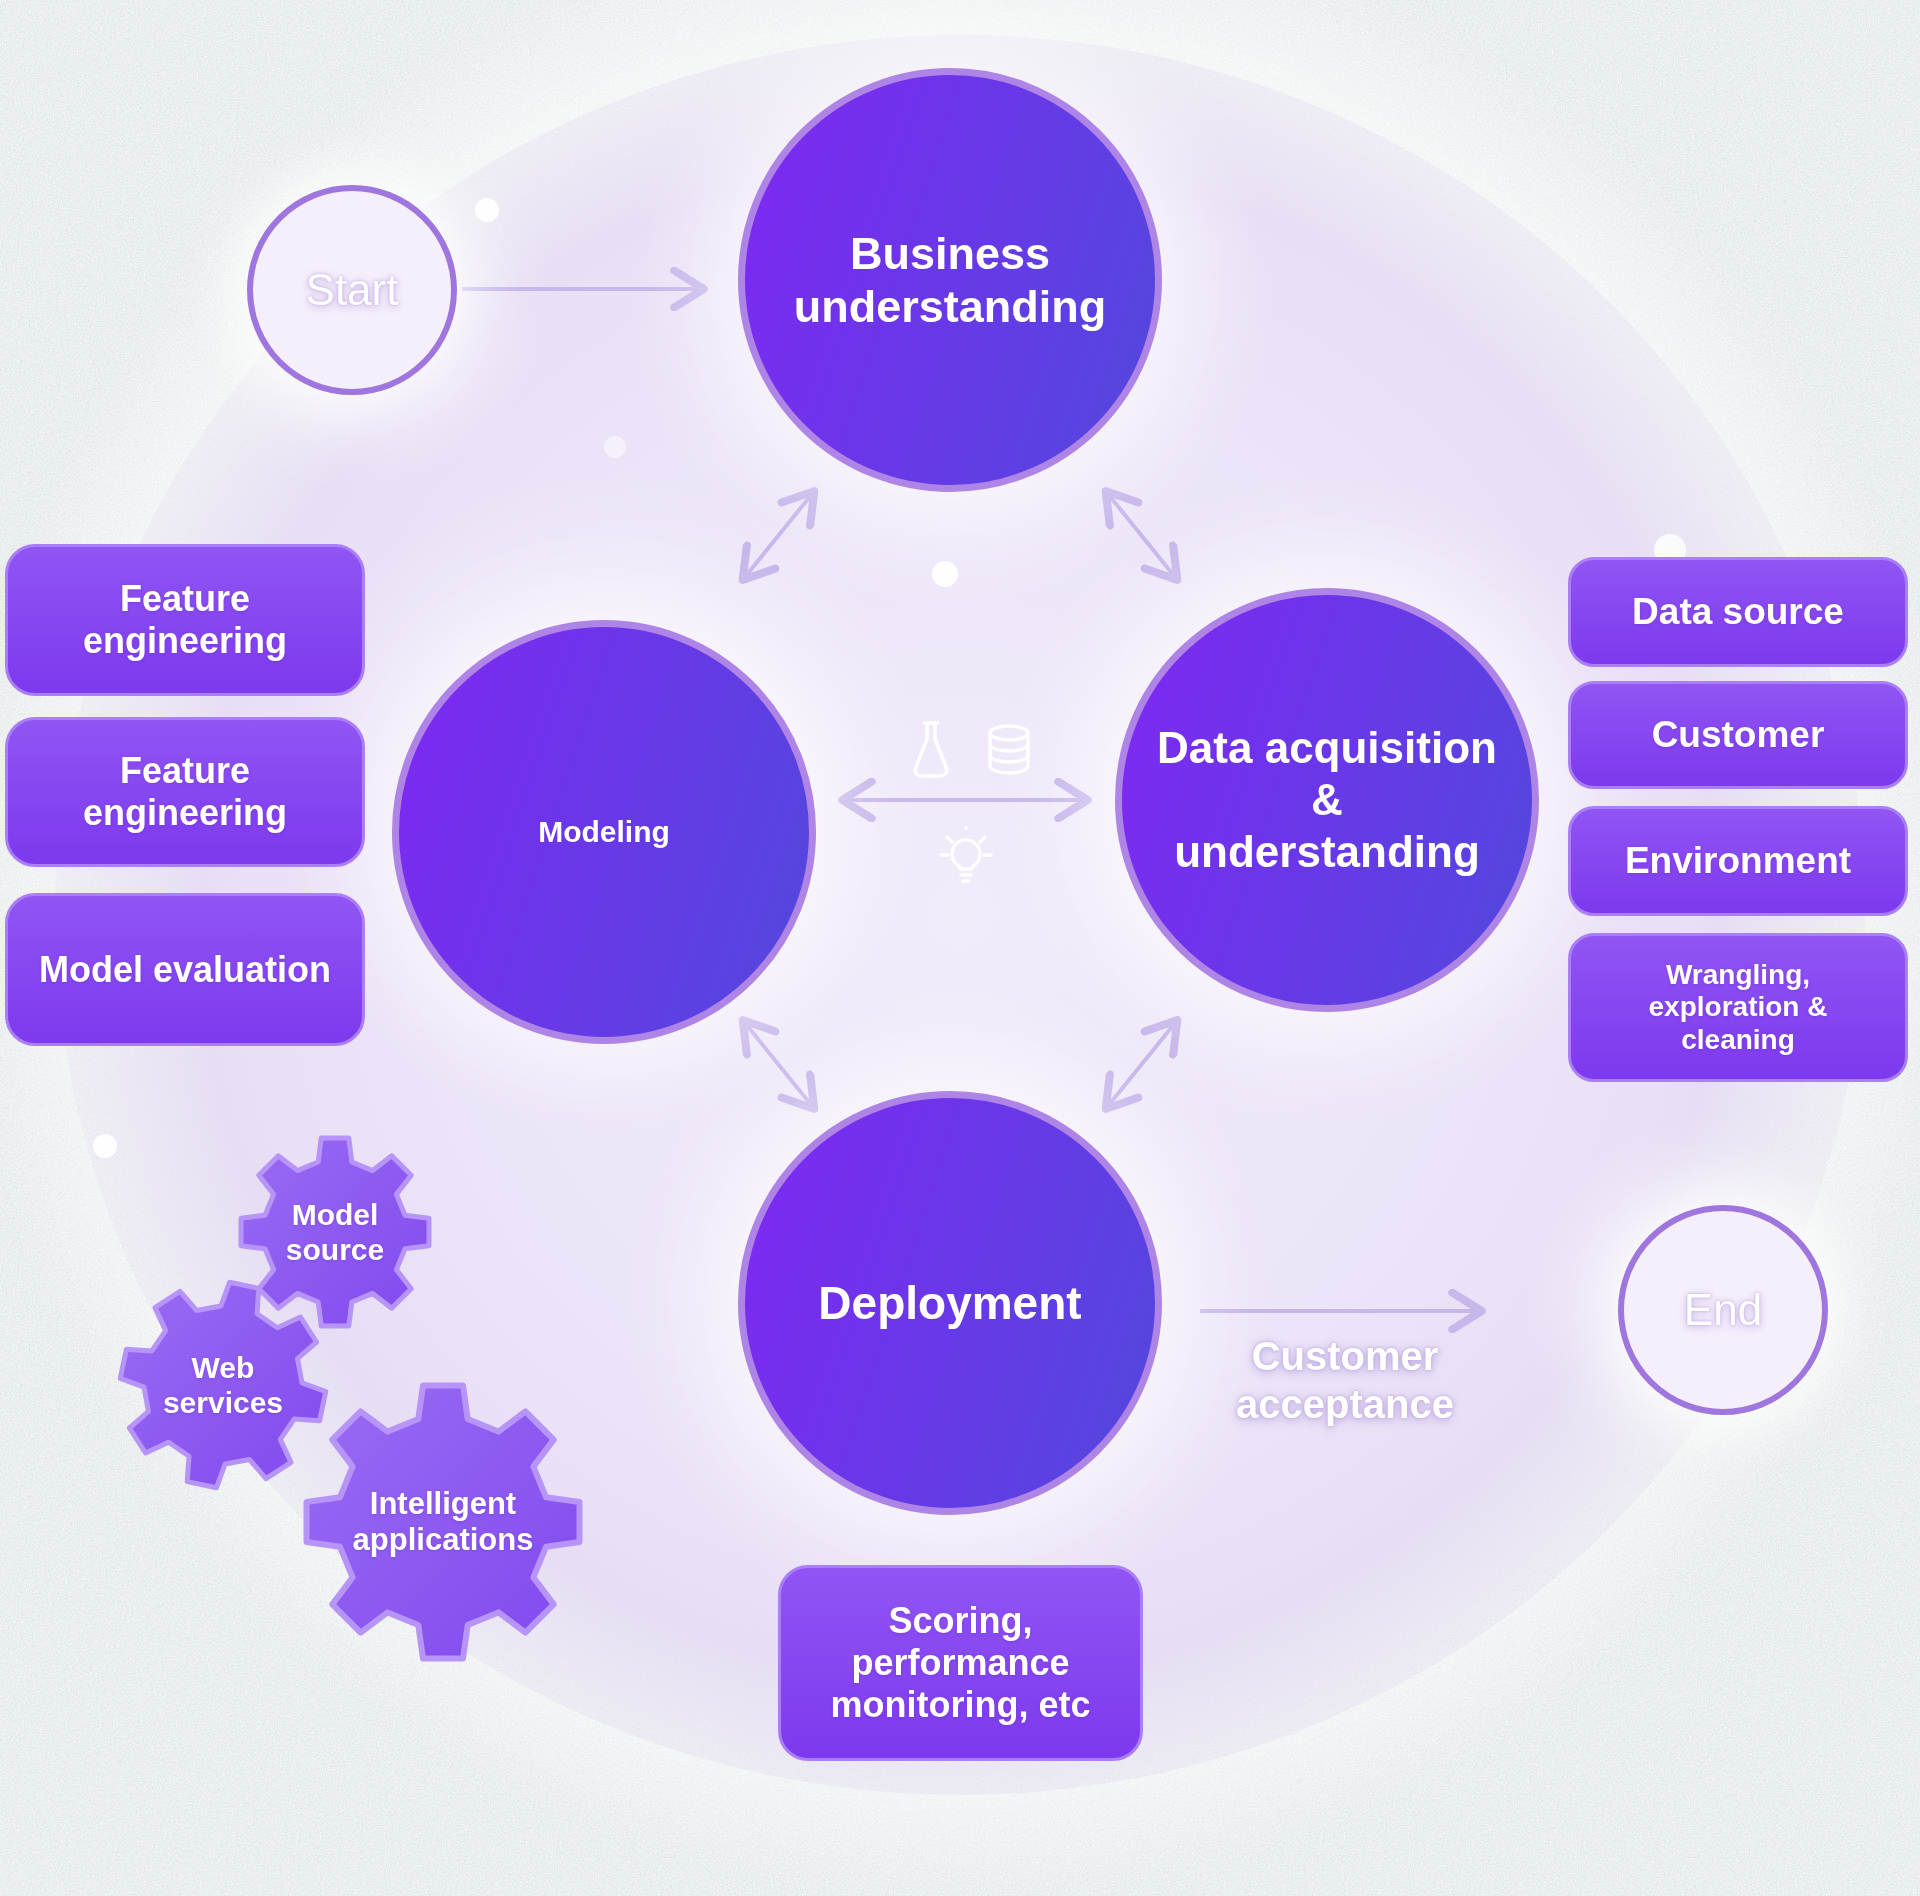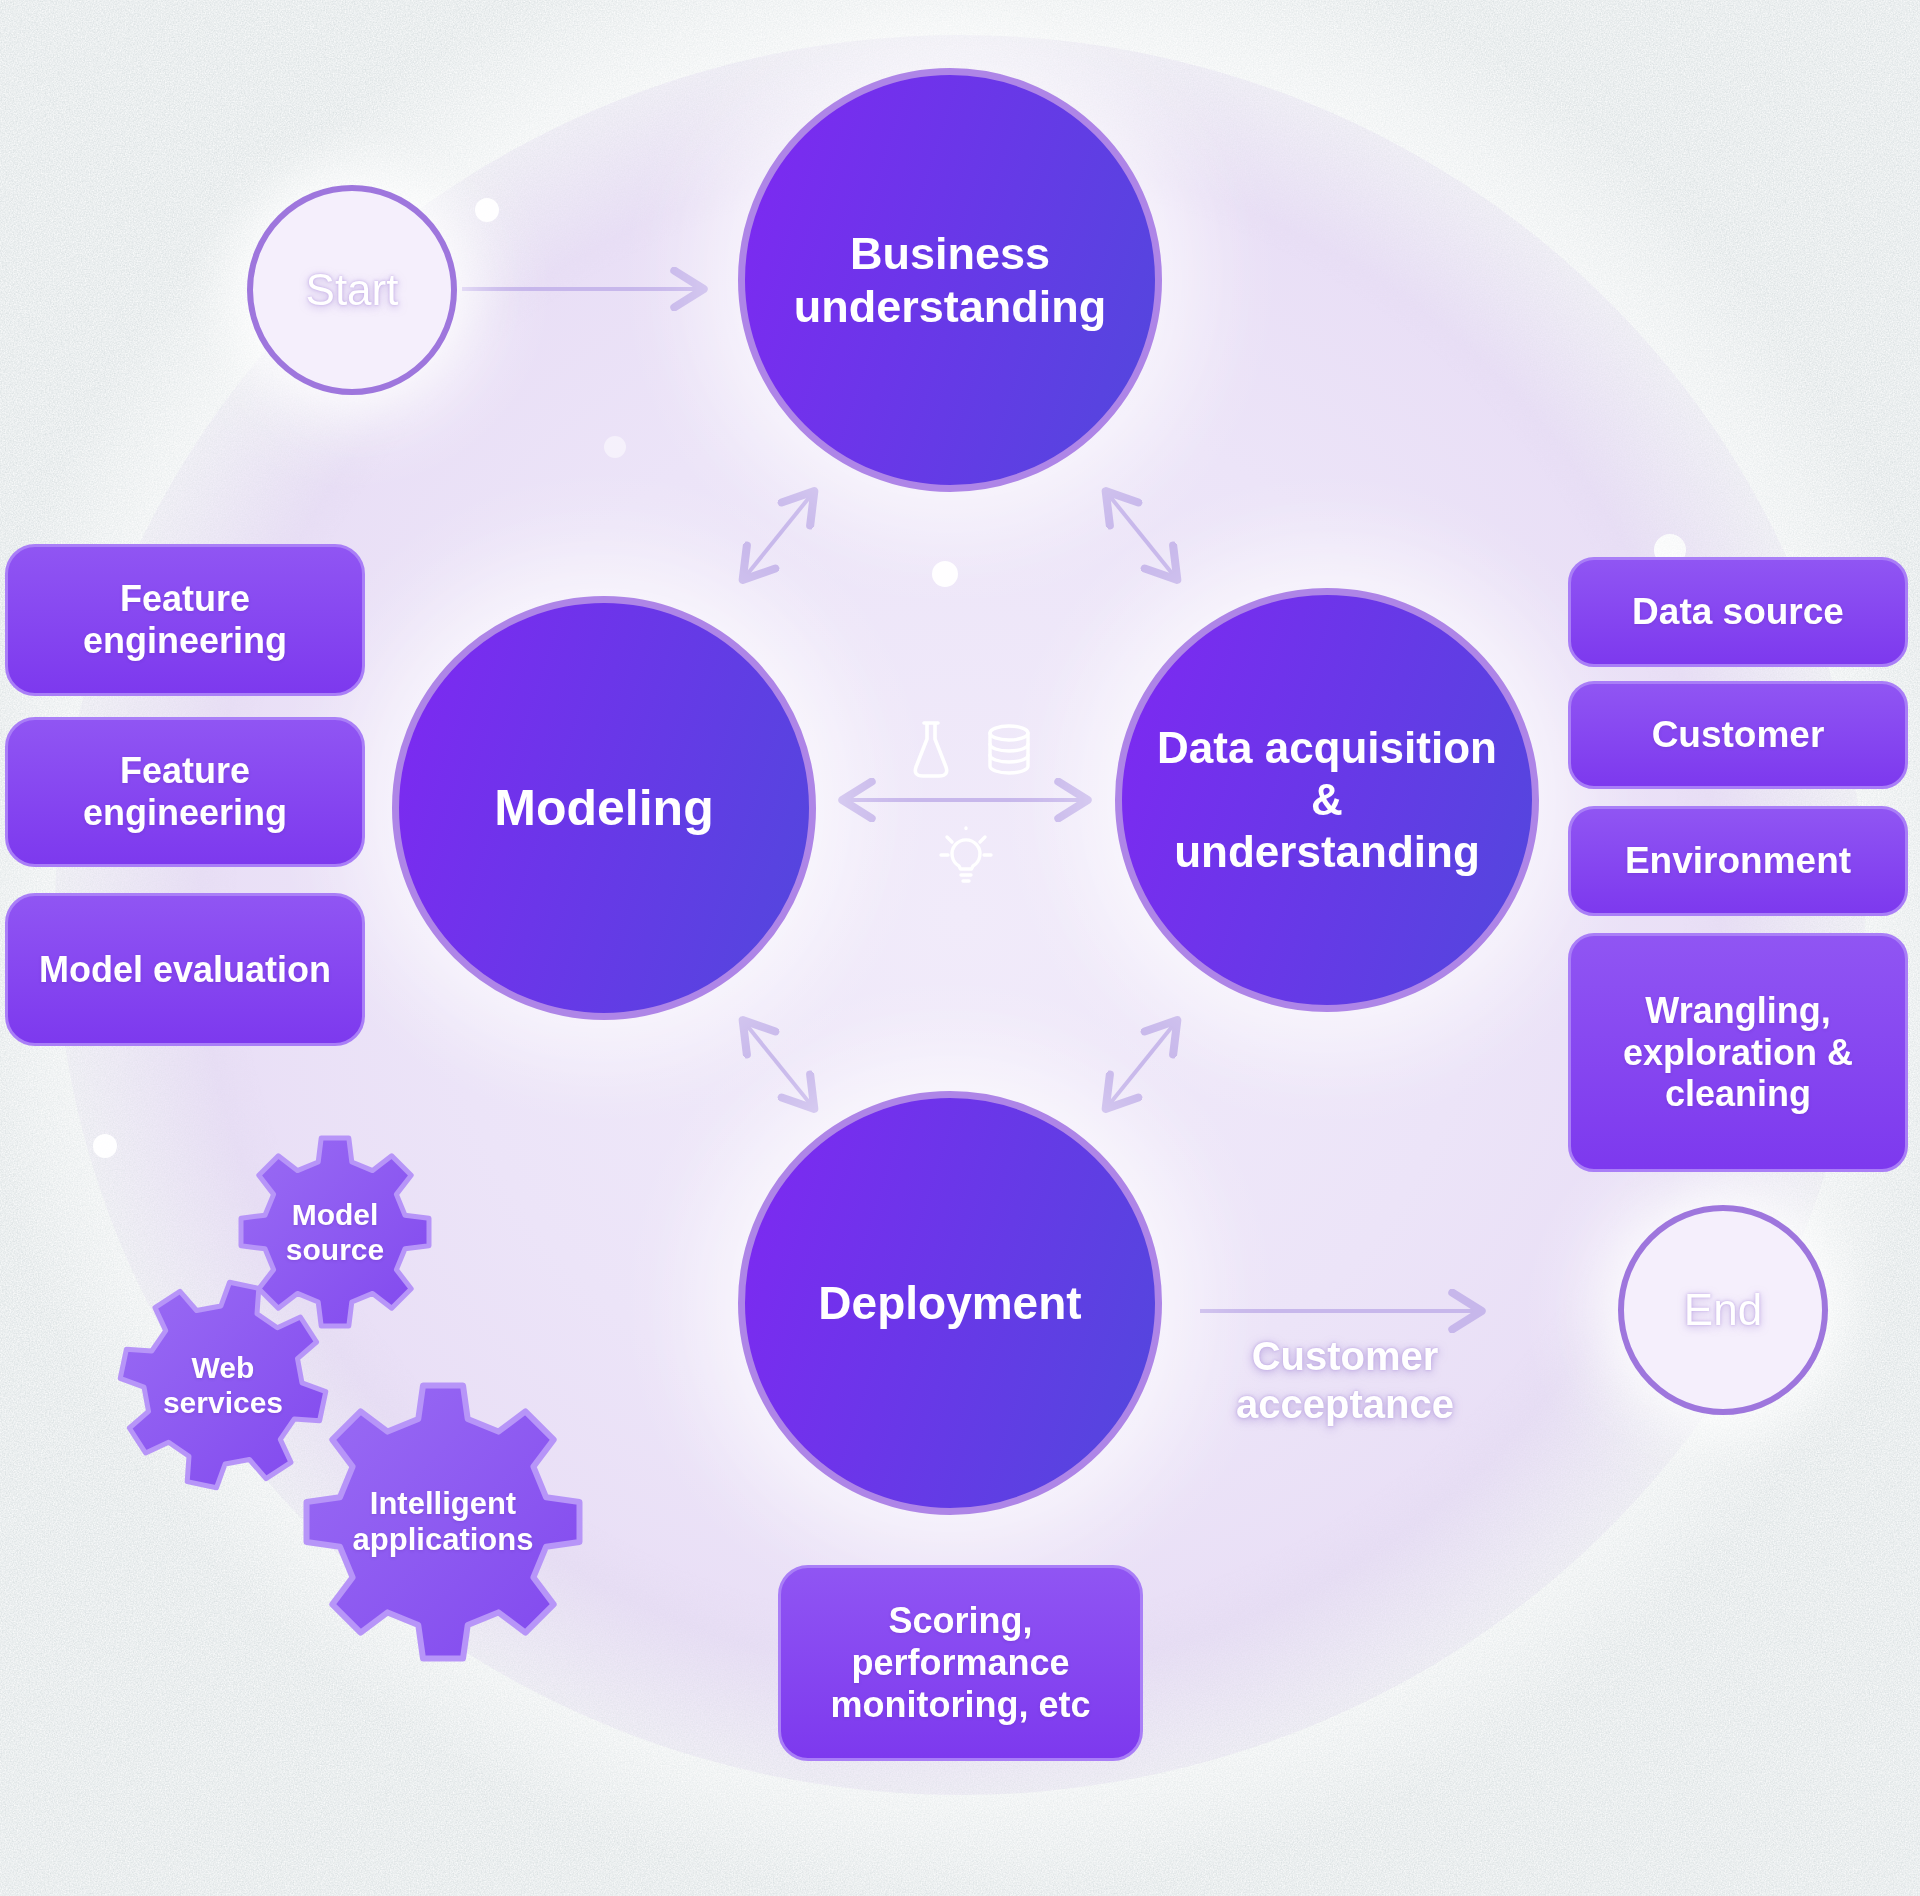--- a/index.html
+++ b/index.html
@@ -11,21 +11,21 @@
   
   .stage{position:absolute;box-sizing:border-box;width:424px;height:424px;border-radius:50%;
          background:linear-gradient(108deg,var(--stage_gradient_start) 6%,var(--stage_gradient_end) 94%);
          border:7px solid var(--stage_border);
          display:flex;align-items:center;justify-content:center;text-align:center;
          color:#fff;font-weight:bold;line-height:1.18;z-index:2;
          box-shadow:0 0 90px 25px rgba(255,255,255,0.55);}
   .stage span{display:block;}
   .st-business{left:738px;top:68px;font-size:45px;}
   .st-business span{width:360px;}
-  .st-modeling{left:392px;top:596px;font-size:50px;}
+  .st-modeling{left:392px;top:620px;font-size:30px;}
   .st-dataacq{left:1115px;top:588px;font-size:44px;justify-content:center;}
   .st-dataacq span{width:340px;}
   .st-deployment{left:738px;top:1091px;font-size:46px;}
 
   
   .terminal{position:absolute;box-sizing:border-box;width:210px;height:210px;border-radius:50%;
             background:var(--terminal_fill);border:6px solid var(--terminal_border);
             display:flex;align-items:center;justify-content:center;color:#fff;
             font-size:44px;font-weight:500;z-index:2;
             box-shadow:0 0 60px 15px rgba(255,255,255,0.85);
@@ -41,21 +41,21 @@
        color:#fff;font-weight:bold;line-height:1.16;z-index:2;
        text-shadow:0 1px 3px rgba(90,40,160,0.25);}
   .box-left{left:5px;width:360px;border-radius:30px;font-size:36px;padding:0 30px;}
   .bx-fe1{top:544px;height:152px;}
   .bx-fe2{top:717px;height:150px;}
   .bx-me{top:893px;height:153px;}
   .box-right{left:1568px;width:340px;border-radius:26px;font-size:37px;padding:4px 20px;}
   .bx-ds{top:557px;height:110px;}
   .bx-pl{top:681px;height:108px;}
   .bx-en{top:806px;height:110px;}
-  .bx-wr{top:933px;height:239px;font-size:36px;}
+  .bx-wr{top:933px;height:149px;font-size:28px;}
   .bx-sc{left:778px;top:1565px;width:365px;height:196px;border-radius:30px;font-size:36px;padding:0 20px;}
 
   
   .caption{position:absolute;left:1180px;top:1332px;width:330px;text-align:center;z-index:2;
            color:#fff;font-size:40px;font-weight:bold;line-height:1.2;
            text-shadow:0 0 3px rgba(186,162,228,0.95),0 2px 10px rgba(150,120,205,0.6);}
 
   
   .gear-wrap{position:absolute;z-index:3;}
   .gear-wrap svg{display:block;}

